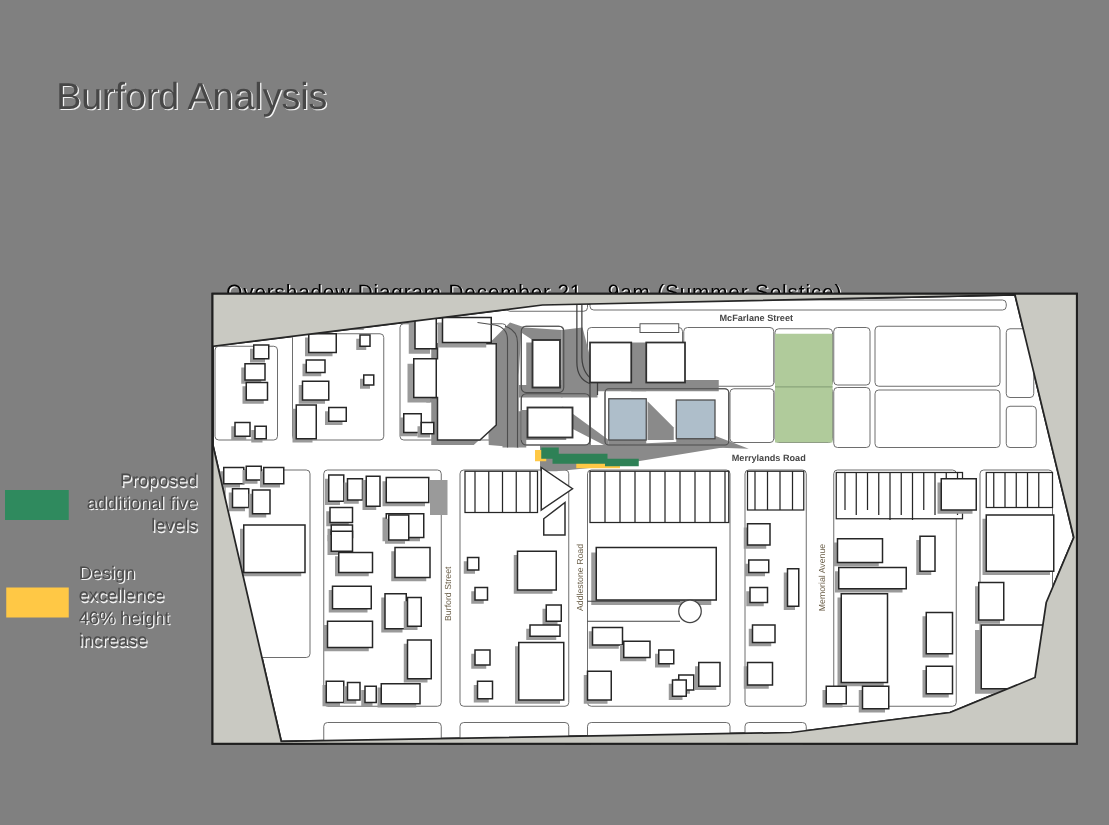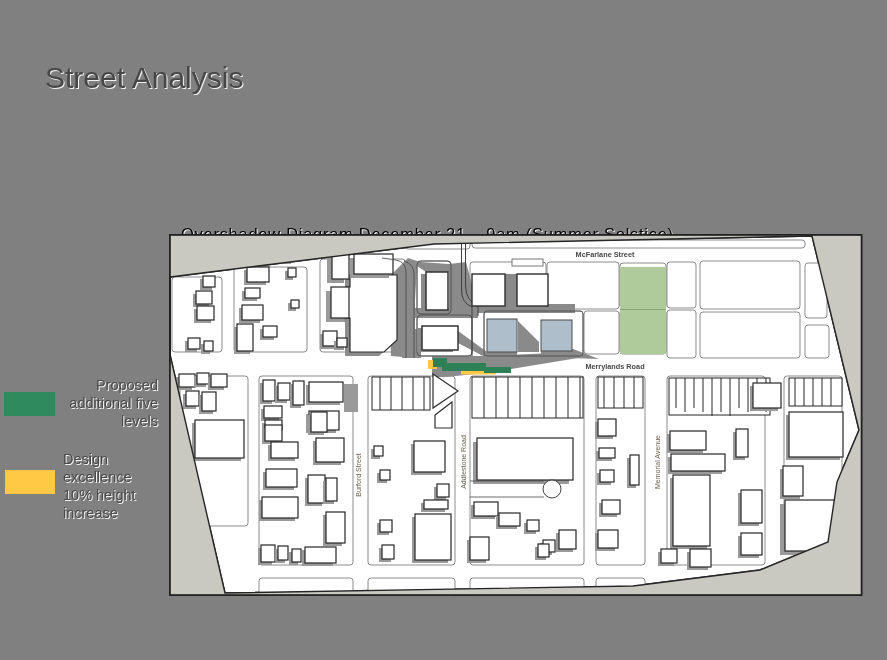--- a/index.html
+++ b/index.html
@@ -3,31 +3,31 @@
 <meta charset="utf-8">
 <style>
   html,body{margin:0;padding:0;}
   body{width:887px;height:660px;background:#808080;position:relative;overflow:hidden;
        font-family:"Liberation Sans", sans-serif;}
   .halo{text-shadow:1px 1px 0 rgba(255,255,255,0.9);}
 </style>
 </head>
 <body>
 
-<div class="halo" style="position:absolute;left:45px;top:61px;font-size:30px;letter-spacing:0px;color:#474747;">Street Analysis</div>
+<div class="halo" style="position:absolute;left:45px;top:61px;font-size:30px;letter-spacing:0px;color:#474747;">Burford Analysis</div>
 
 <div class="halo" style="position:absolute;left:181px;top:208px;font-size:16.5px;letter-spacing:0.72px;color:#000000;margin-top:17px;">Overshadow Diagram December 21 – 9am (Summer Solstice)</div>
 
 <div style="position:absolute;left:4px;top:392px;width:51px;height:24px;background:#2f8a5e;"></div>
 
 <div class="halo" style="position:absolute;left:63px;top:376px;font-size:14.5px;line-height:18px;color:#4a4a4a;width:95px;text-align:right;">Proposed additional five levels</div>
 
 <div style="position:absolute;left:5px;top:470px;width:50px;height:24px;background:#ffc845;"></div>
 
-<div class="halo" style="position:absolute;left:63px;top:450px;font-size:14.5px;line-height:18px;color:#4a4a4a;width:95px;">Design excellence 10% height increase</div>
+<div class="halo" style="position:absolute;left:63px;top:450px;font-size:14.5px;line-height:18px;color:#4a4a4a;width:95px;">Design excellence 46% height increase</div>
 
 <svg style="position:absolute;left:0;top:0;" width="887" height="660" viewBox="0 0 887 660">
 
 <rect x="170" y="235" width="691.5" height="360" fill="#c9c9c2" stroke="#1f1f1f" stroke-width="1.6"></rect>
 
 <polygon points="170.3,277 434,244 812,236 859,430 837,482 828,542 760,570 633,586 225,593 170.3,356" fill="#ffffff" stroke="#262626" stroke-width="1.4"></polygon>
 
 <rect x="172" y="277" width="50" height="75" fill="#ffffff" stroke="#6e6e6e" stroke-width="0.8" rx="3"></rect>
 
 <rect x="234" y="267" width="73" height="85" fill="#ffffff" stroke="#6e6e6e" stroke-width="0.8" rx="3"></rect>

